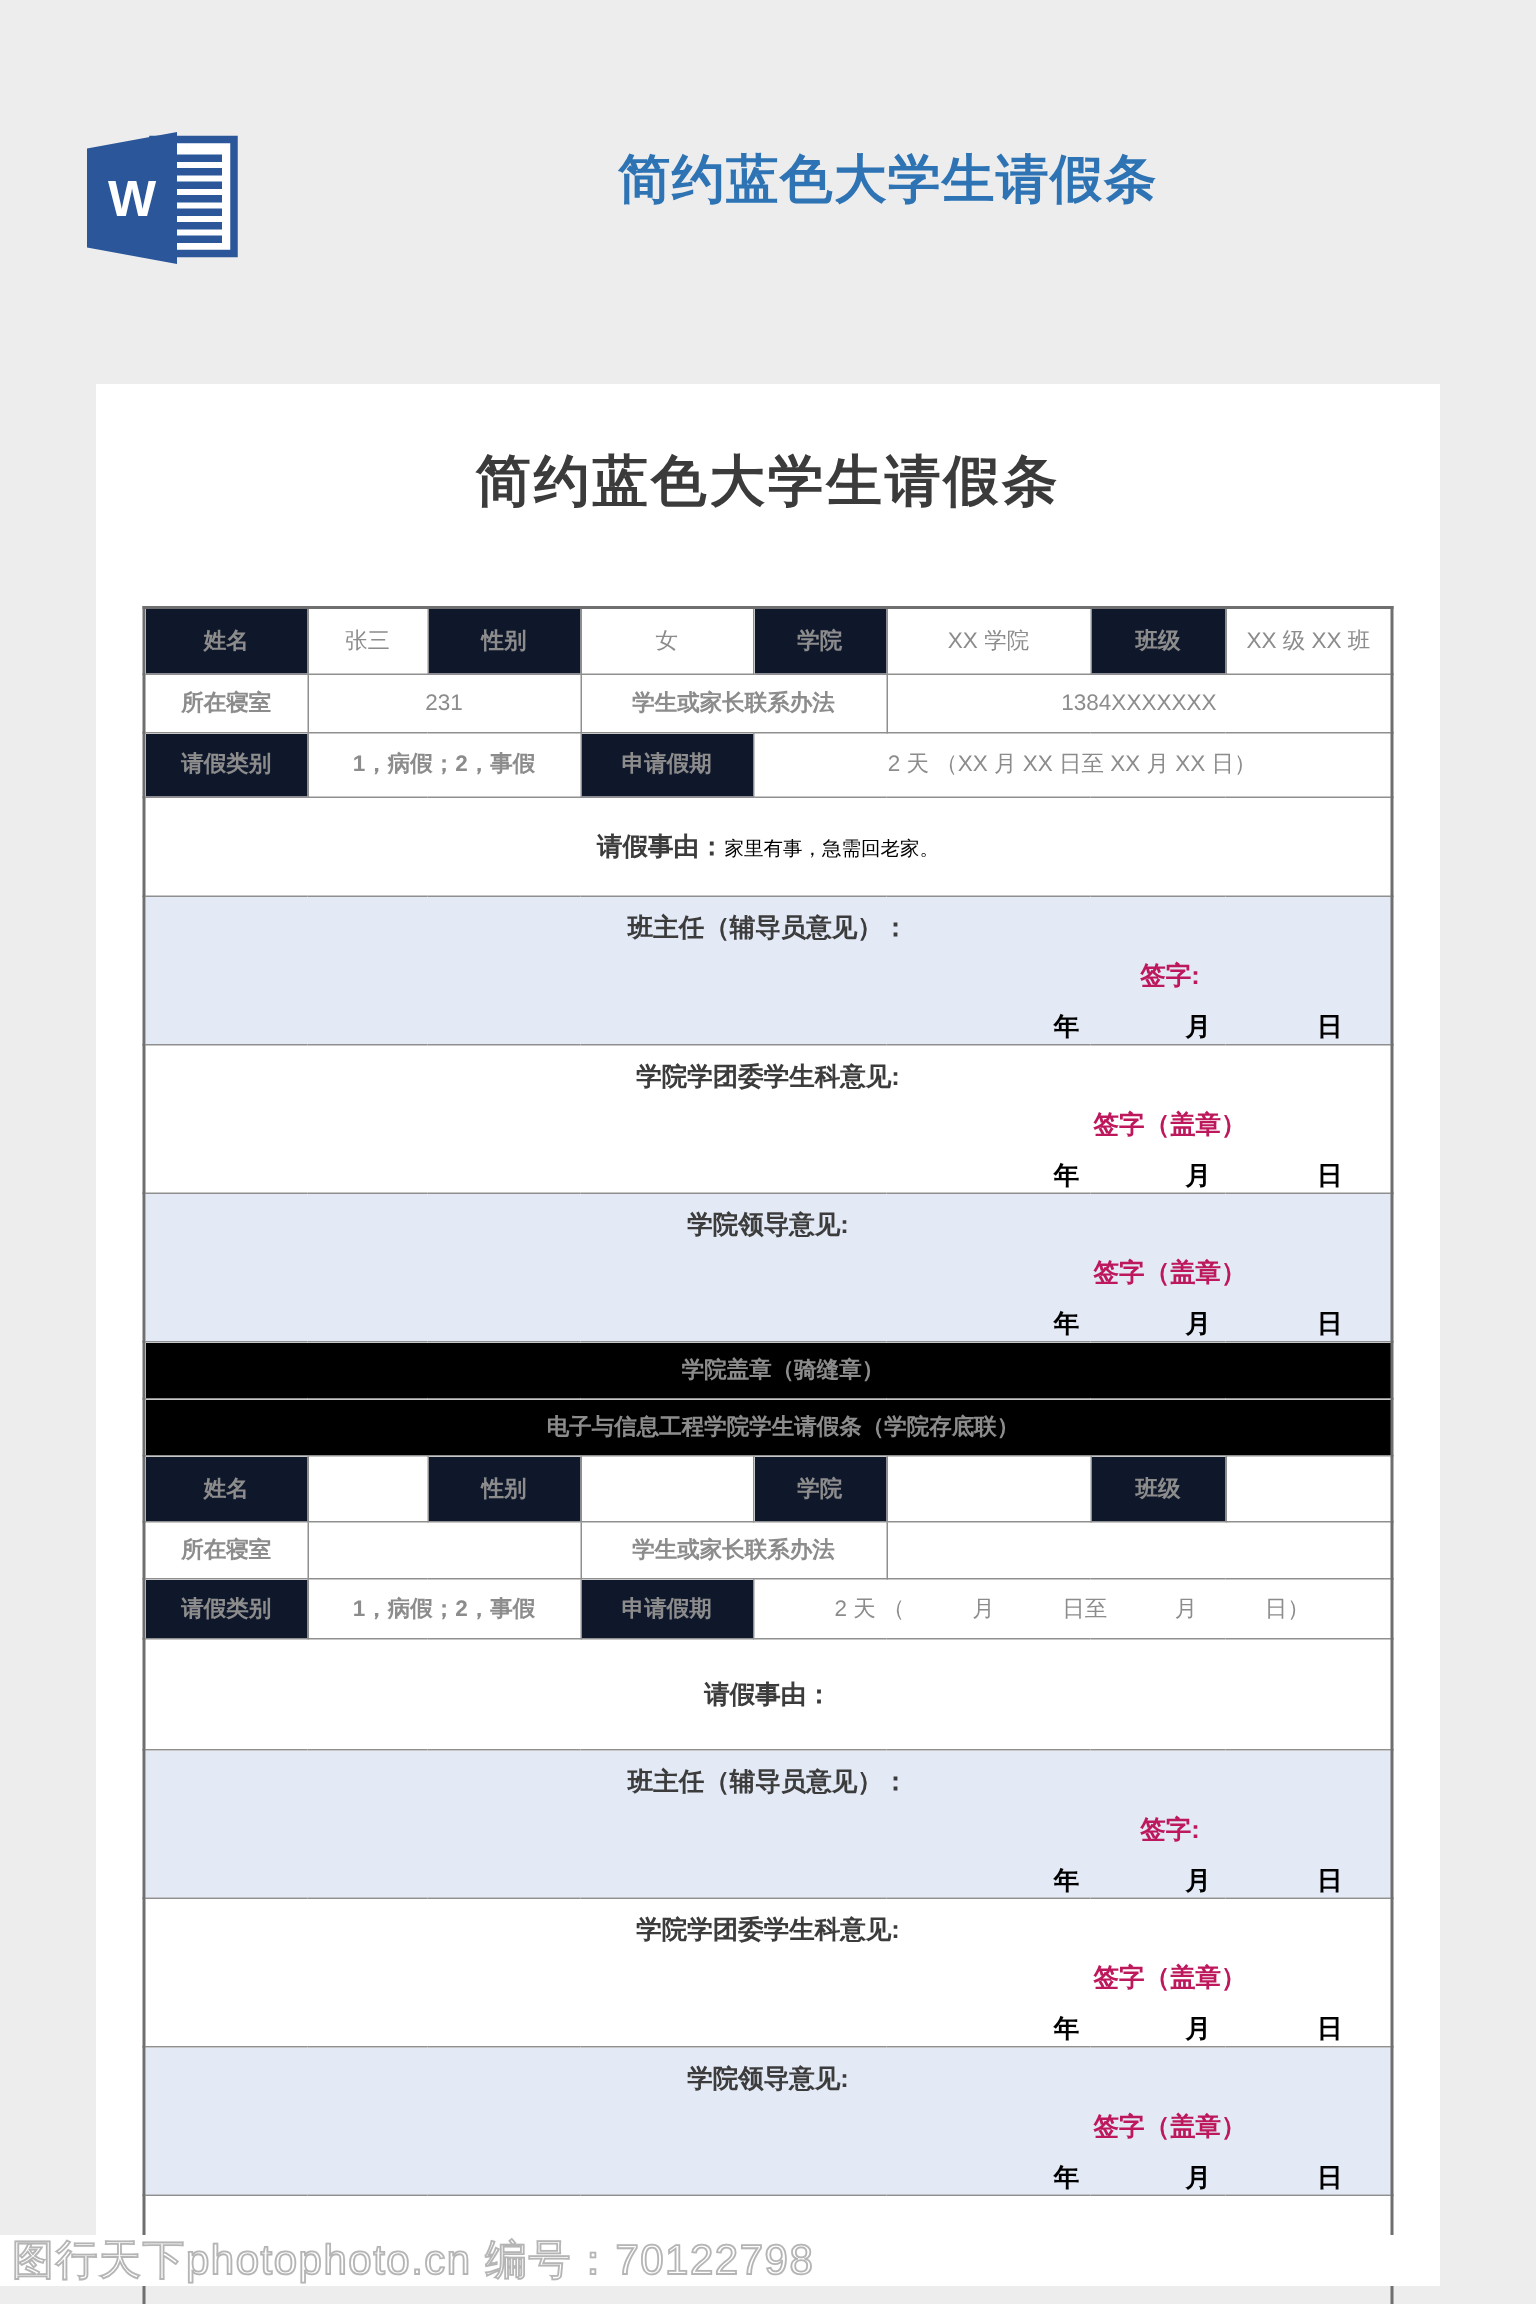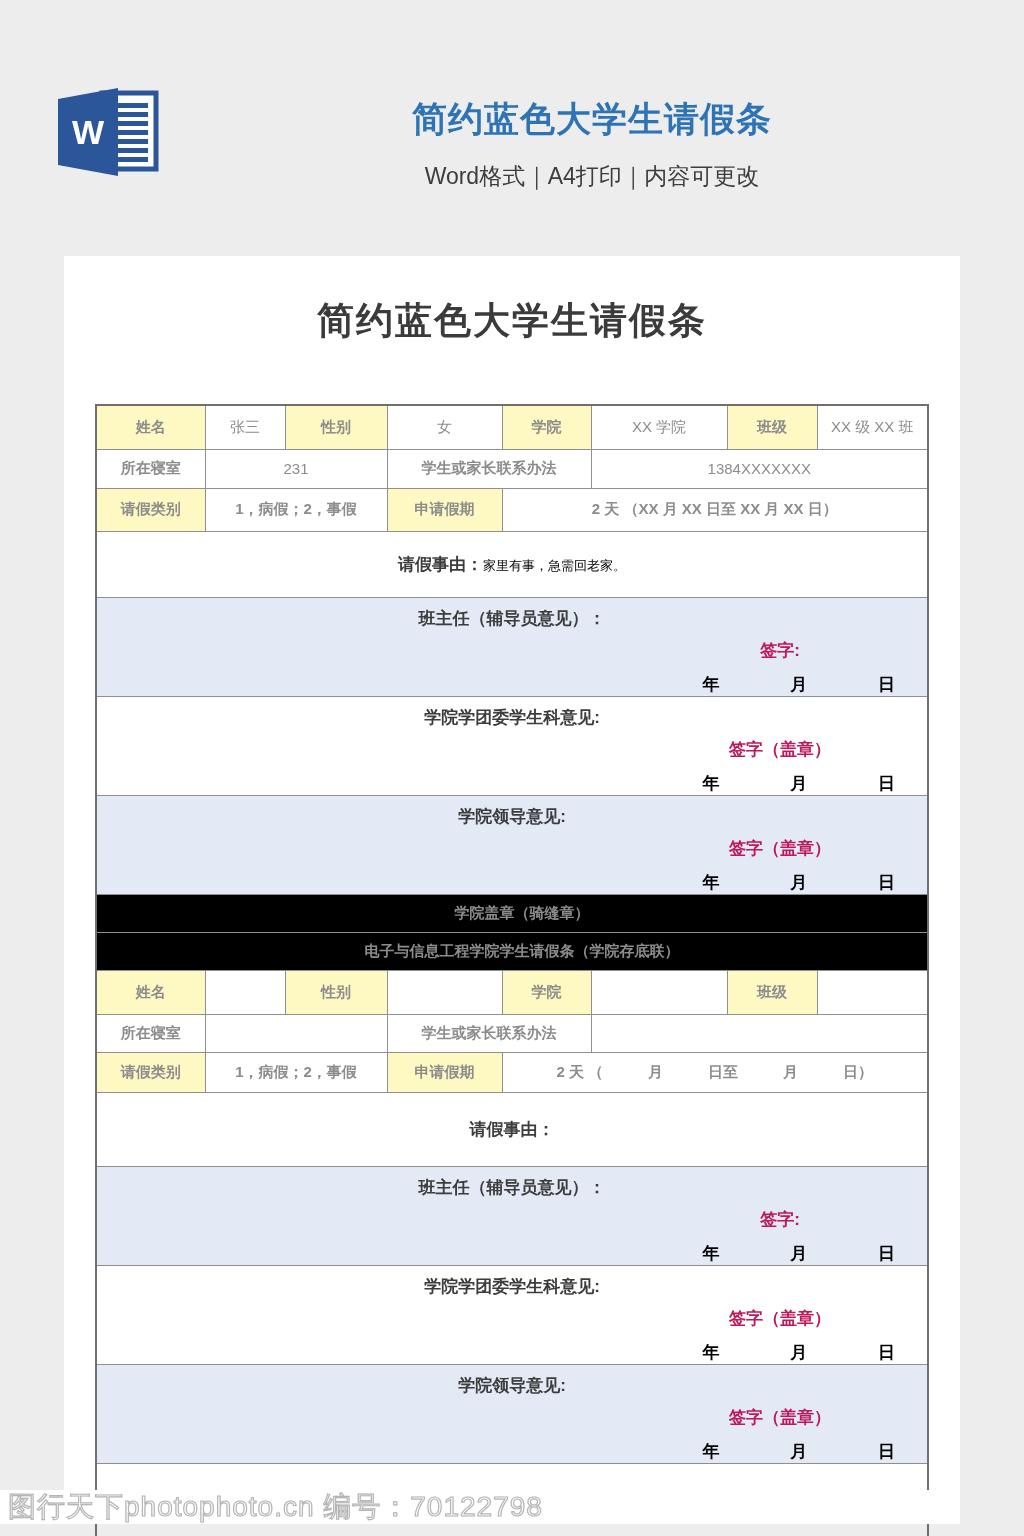--- a/index.html
+++ b/index.html
@@ -33,28 +33,28 @@
     width:832px; margin:58px auto 0;
     border:2px solid #6f6f6f;
   }
   table.form td {
     border:1px solid #8f8f8f;
     text-align:center; vertical-align:middle;
     font-size:15px; color:#8c8c8c;
     overflow:hidden;
   }
   td.hd {                       
-    background:#fef9c3; color:#3c3c3c;
+    background:#0f172a; color:#3c3c3c;
     font-weight:bold; font-size:17px;
   }
   td.lbl {                      
     color:#3c3c3c; font-weight:bold; font-size:17px;
   }
   td.dark { color:#3f3f3f; font-weight:bold; font-size:17px; }
-  td.mid  { color:#4a4a4a; font-size:16px;font-weight:bold; }
+  td.mid  { color:#4a4a4a; font-size:16px; }
   td.reason, td.cancel {
     text-align:left; vertical-align:top; padding:9px 13px;
   }
   .lbl-inline { color:#3c3c3c; font-weight:bold; font-size:17px;text-align:center; }
   .val-inline { color:#000000; font-size:13px; margin-left:0; }
   td.opinion {
     text-align:left; vertical-align:top; padding:0;
   }
   td.opinion.shaded { background:#e3e9f5; }
   .op-label { padding:9px 13px 0; color:#3c3c3c; font-weight:bold; font-size:17px; }
@@ -92,21 +92,20 @@
       <rect x="53" y="35" width="37" height="5" fill="#2b579a"></rect>
       <rect x="53" y="44" width="37" height="5" fill="#2b579a"></rect>
       <rect x="53" y="53" width="37" height="5" fill="#2b579a"></rect>
       <rect x="53" y="62" width="37" height="5" fill="#2b579a"></rect>
       <rect x="53" y="71" width="37" height="5" fill="#2b579a"></rect>
       <polygon points="0,13 60,2 60,90 0,79" fill="#2b579a"></polygon>
       <text x="30" y="58" fill="#ffffff" font-size="34" font-weight="bold" text-anchor="middle" font-family="Liberation Sans, sans-serif">W</text>
     </svg>
     <div class="hdr-text">
       <div class="hdr-title">简约蓝色大学生请假条</div>
-      <div class="hdr-sub">Word格式｜A4打印｜内容可更改</div>
     </div>
   </div>
 
   <div class="page">
     <div class="doc-title">简约蓝色大学生请假条</div>
 
     <table class="form">
       <colgroup>
         <col style="width:109px">
           <col style="width:80px">

